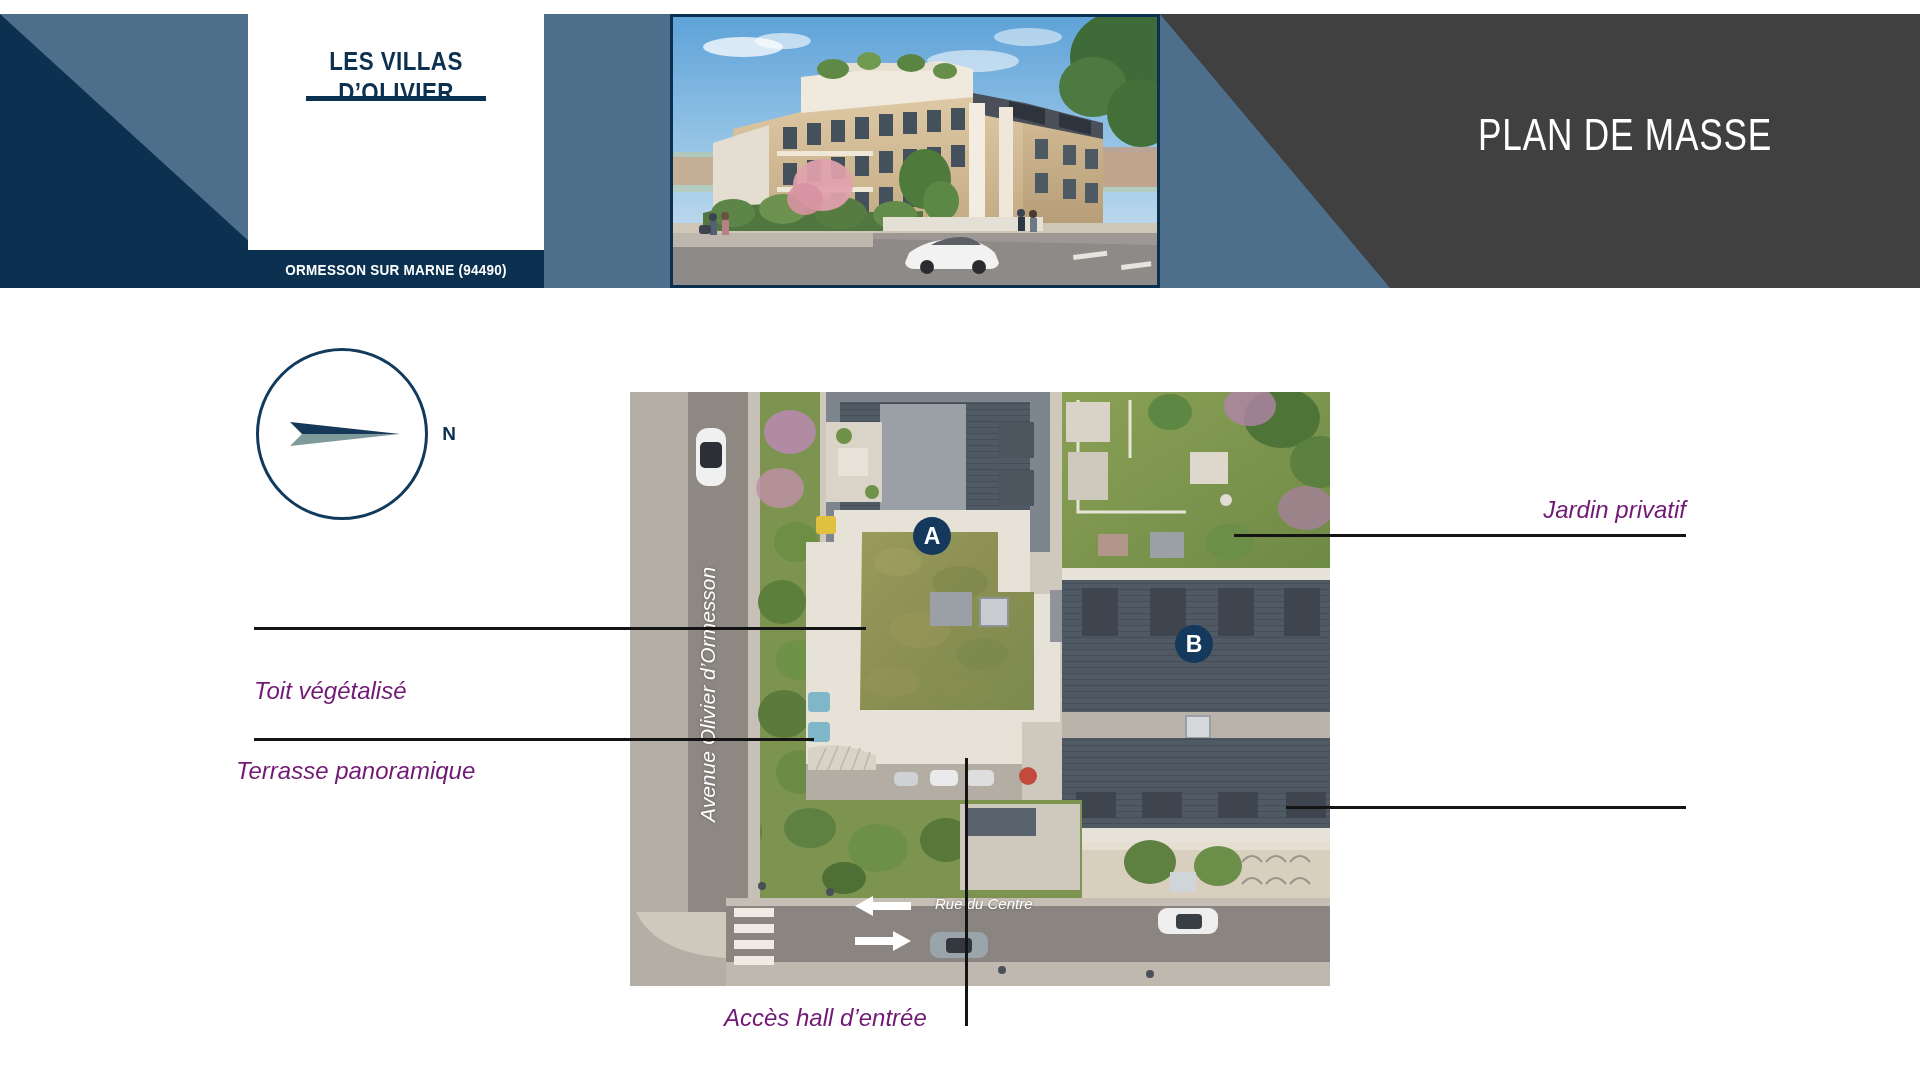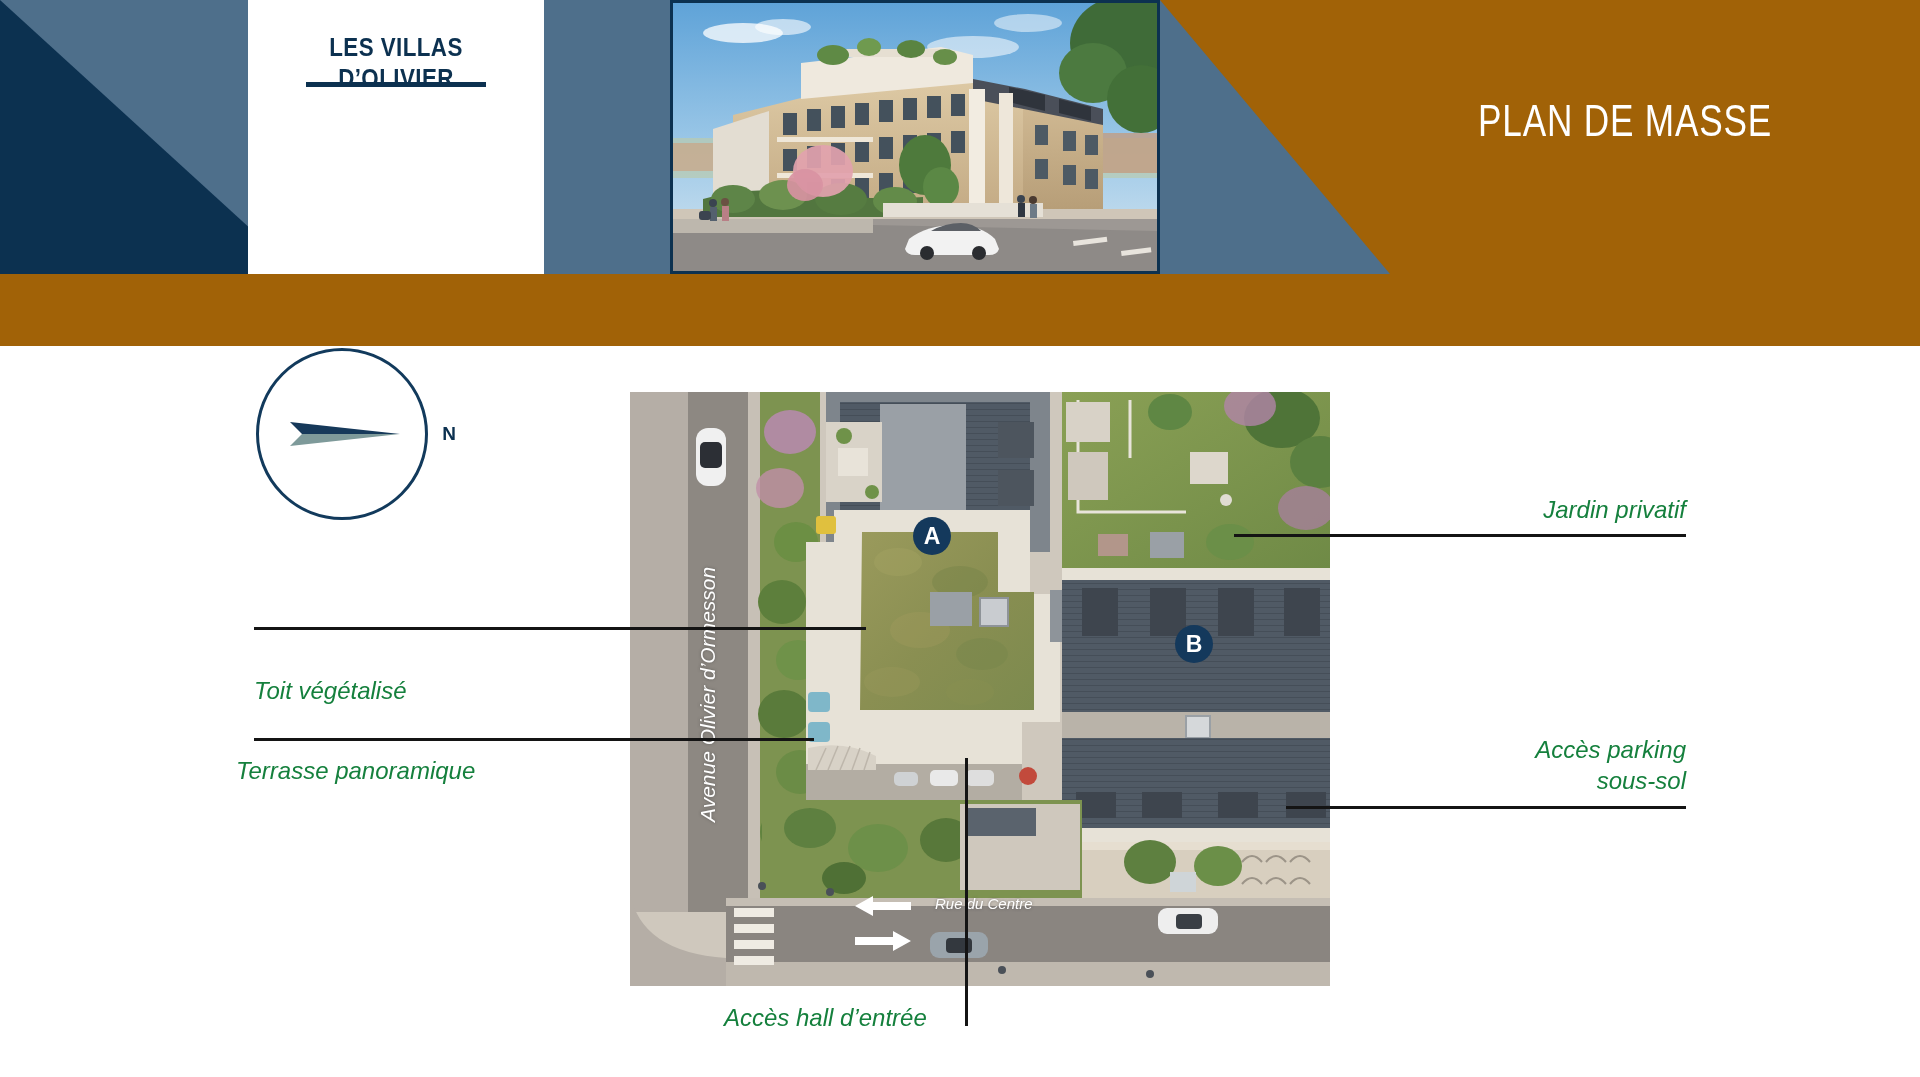--- a/index.html
+++ b/index.html
@@ -7,22 +7,22 @@
   html, body {
     width: 1920px; height: 1077px;
     background: #ffffff;
     font-family: "Liberation Sans", sans-serif;
     overflow: hidden;
   }
   #slide { position: relative; width: 1920px; height: 1077px; background: #fff; }
 
   
   #header {
-    position: absolute; left: 0; top: 0; width: 1920px; height: 346px;
-    background: #a16207;
+    position: absolute; left: 0; top: 14px; width: 1920px; height: 274px;
+    background: #404040;
     overflow: hidden;
   }
   
   .hdr-slate-left {
     position: absolute; left: 0; top: 0; width: 620px; height: 274px;
     background: #4e6f8b;
   }
   
   .hdr-tri-left {
     position: absolute; left: 0; top: 0; width: 300px; height: 274px;
@@ -139,21 +139,21 @@
   
   .dir-arrow { position: absolute; z-index: 8; }
   #arrow-left  { left: 855px; top: 895px; }
   #arrow-right { left: 855px; top: 930px; }
 
   
   .leader {
     position: absolute; background: #141414; z-index: 10;
   }
   .callout {
-    position: absolute; font-style: italic; color: #15803d;
+    position: absolute; font-style: italic; color: #701a75;
     font-size: 24px; line-height: 1.28; z-index: 10; white-space: pre-line;
   }
   .callout.right { text-align: right; }
 
   
   #leader-toit     { left: 254px; top: 627px; width: 612px; height: 3px; }
   #txt-toit        { left: 254px; top: 676px; }
   #leader-terrasse { left: 254px; top: 738px; width: 560px; height: 3px; }
   #txt-terrasse    { left: 236px; top: 756px; }
 
@@ -175,20 +175,23 @@
   <div id="header">
     <div class="hdr-slate-left"></div>
     <div class="hdr-tri-left"></div>
     <div class="hdr-navy-strip"></div>
     <div class="hdr-slate-mid"></div>
     <div class="hdr-tri-right"></div>
 
     <div id="logo-card">
       <div id="logo-title">LES VILLAS D’OLIVIER</div>
       <div id="logo-rule"></div>
+      <div id="logo-city-band">
+        <span id="logo-city">ORMESSON SUR MARNE (94490)</span>
+      </div>
     </div>
 
     <div id="hero-photo">
       <svg width="484" height="268" viewBox="0 0 484 268" xmlns="http://www.w3.org/2000/svg">
         <defs>
           <linearGradient id="sky" x1="0" y1="0" x2="0" y2="1">
             <stop offset="0" stop-color="#5fa3d8"></stop>
             <stop offset="0.55" stop-color="#9ec9e8"></stop>
             <stop offset="1" stop-color="#d6e6f0"></stop>
           </linearGradient>
@@ -538,19 +541,17 @@
   <div class="leader" id="leader-toit"></div>
   <div class="callout" id="txt-toit">Toit végétalisé</div>
 
   <div class="leader" id="leader-terrasse"></div>
   <div class="callout" id="txt-terrasse">Terrasse panoramique</div>
 
   <div class="leader" id="leader-jardin"></div>
   <div class="callout right" id="txt-jardin">Jardin privatif</div>
 
   <div class="leader" id="leader-parking"></div>
-  <div class="callout right" id="txt-parking">Accès parking
-sous-sol</div>
 
   <div class="leader" id="leader-hall"></div>
   <div class="callout" id="txt-hall">Accès hall d’entrée</div>
 
 </div>
 
 </body></html>

